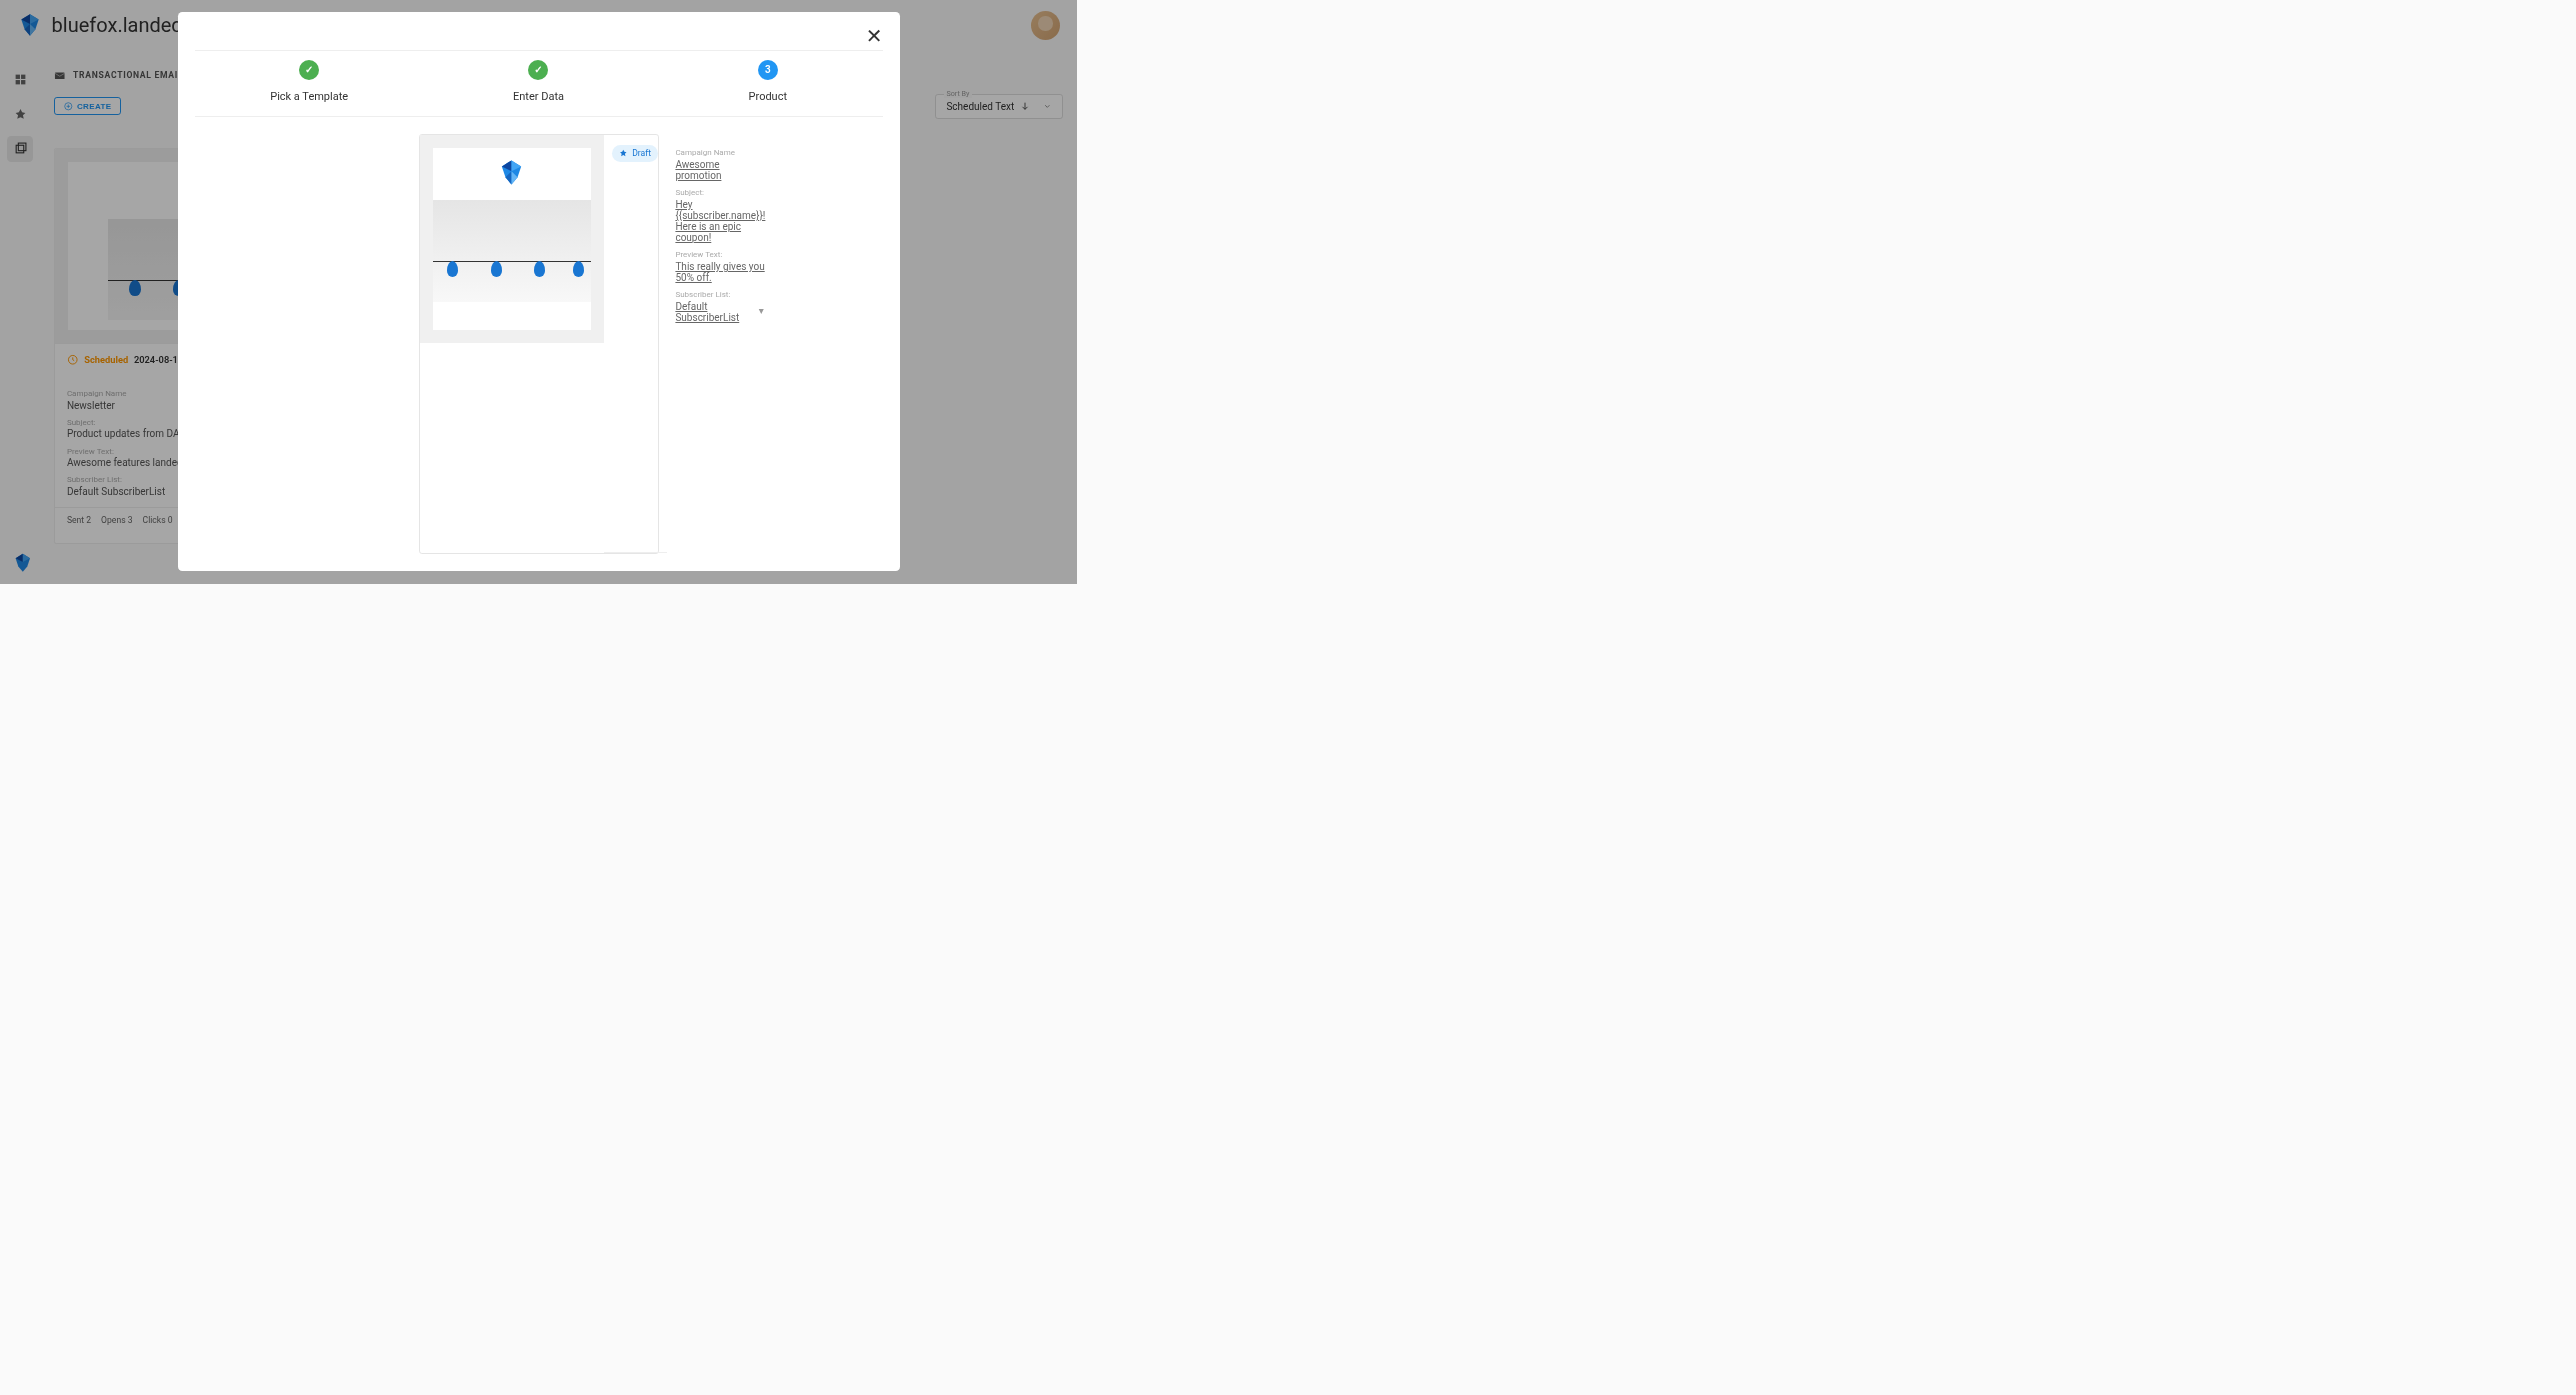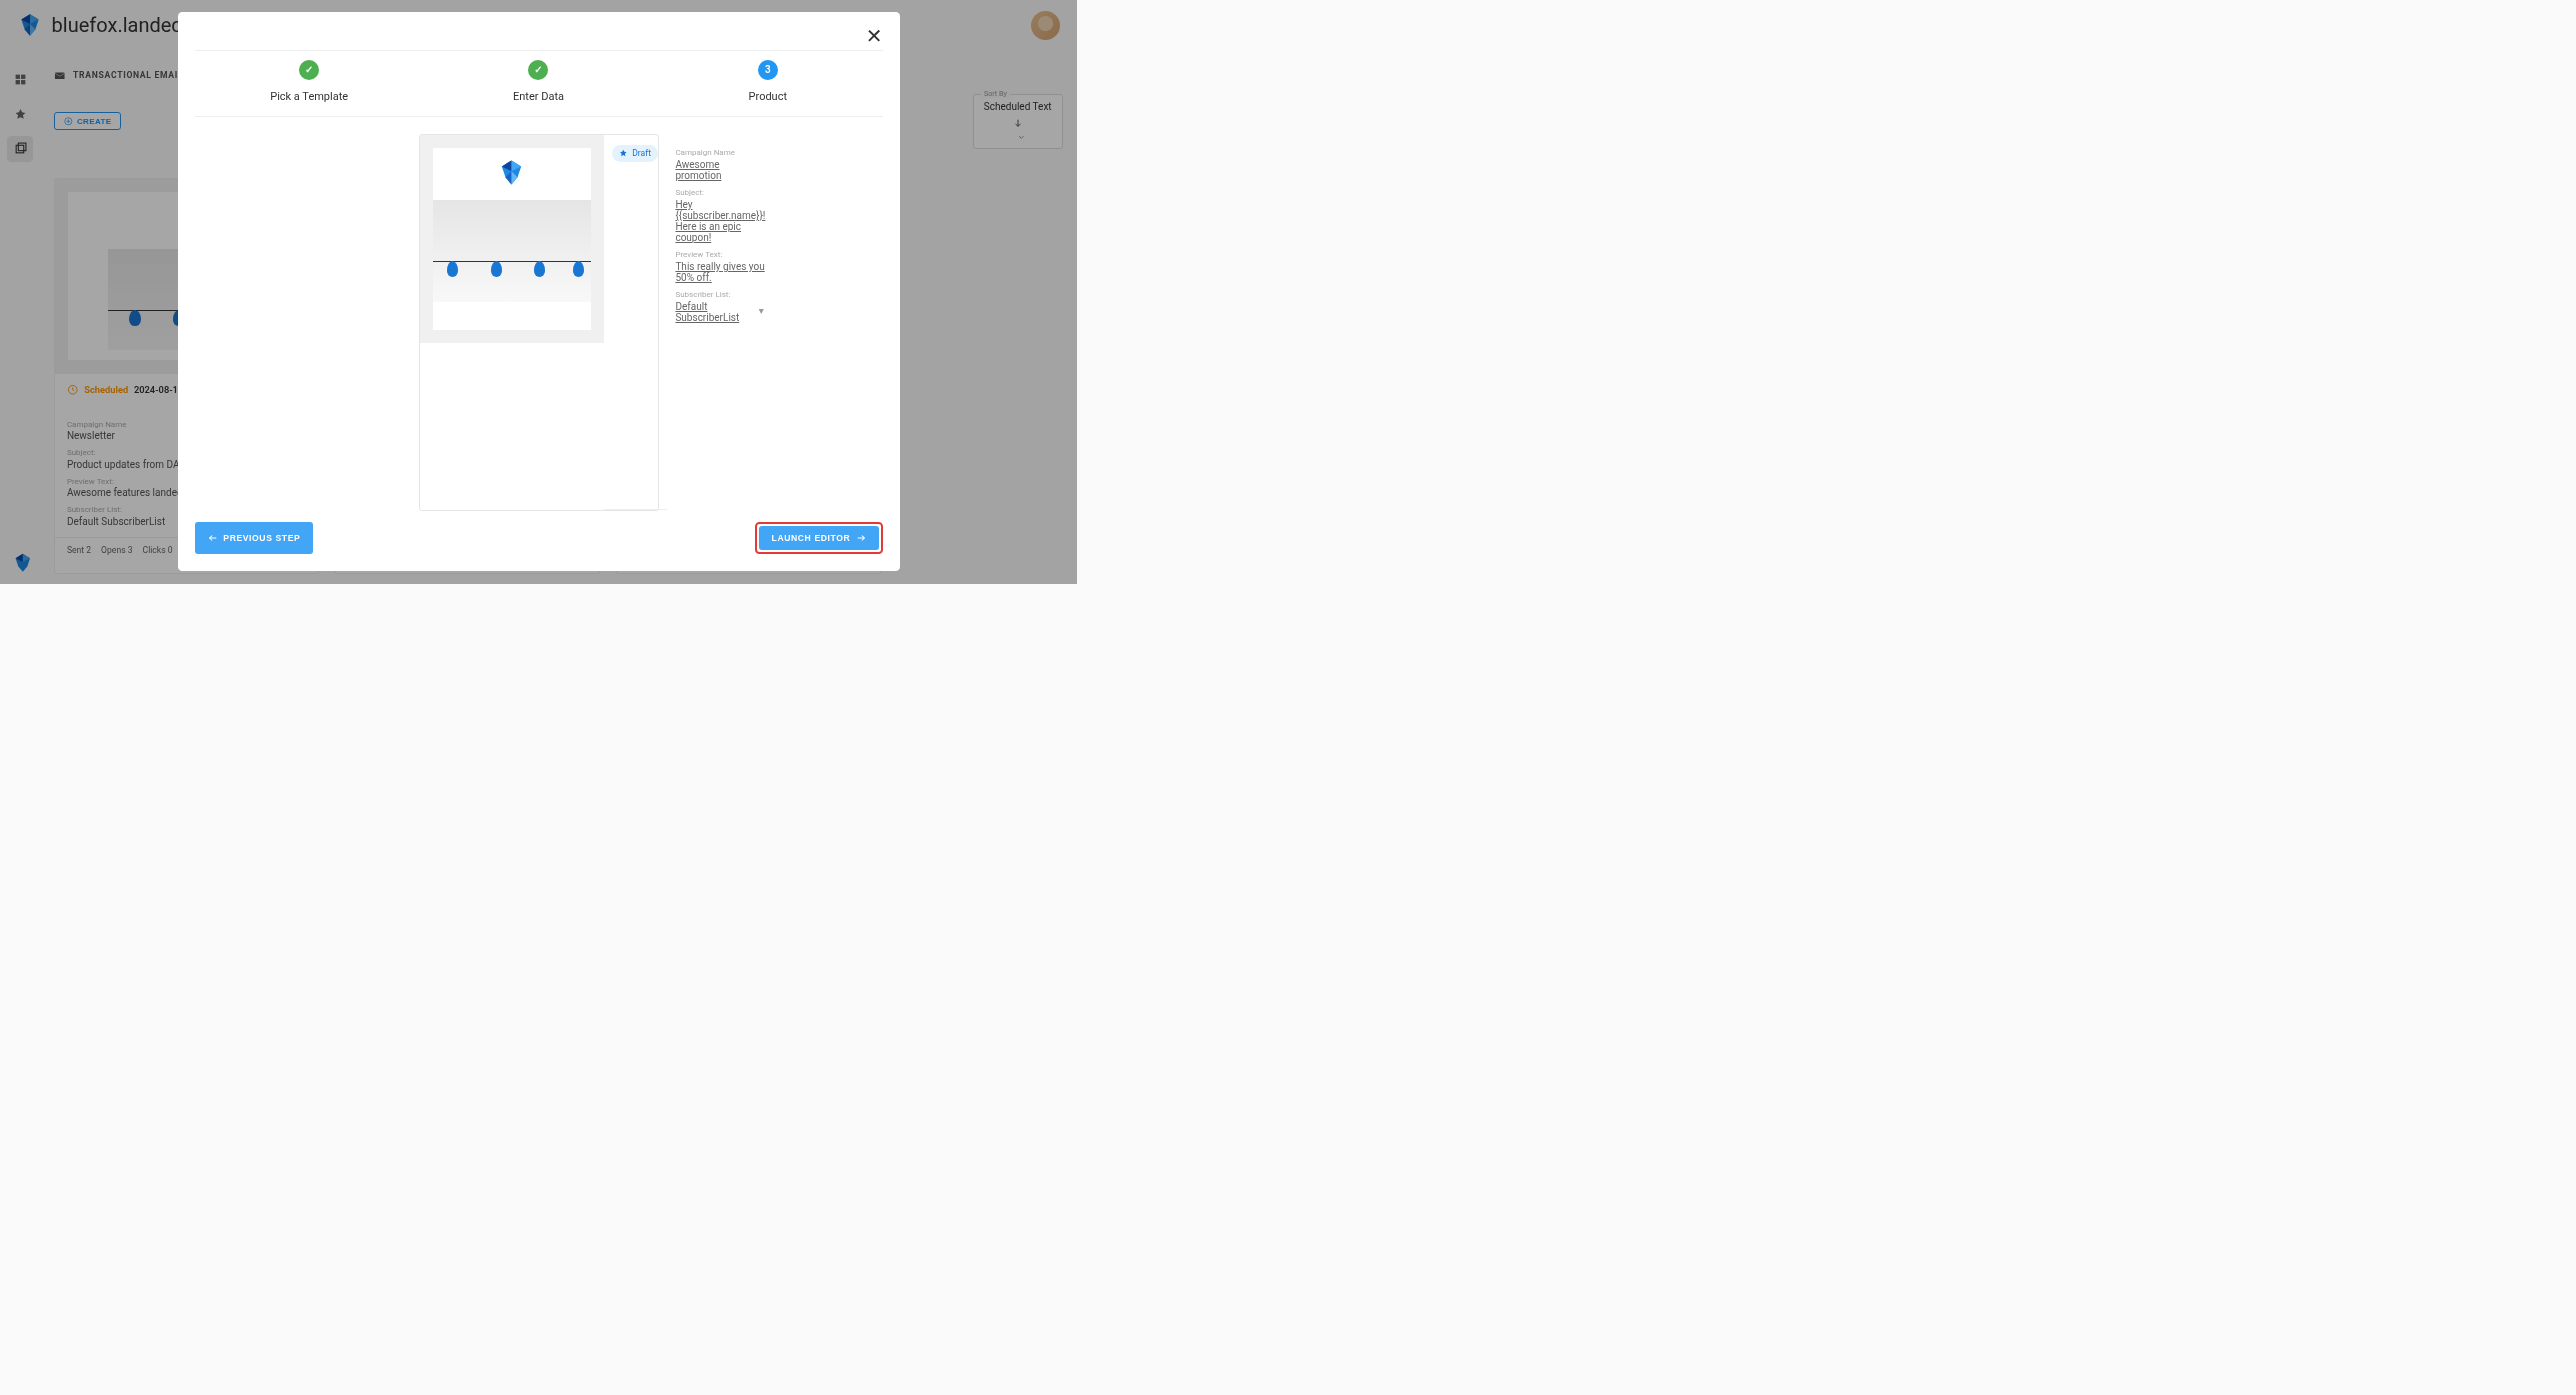--- a/index.html
+++ b/index.html
@@ -18,21 +18,21 @@
 .sidebar { position: absolute; left: 0; top: 58px; width: 40px; display: flex; flex-direction: column; align-items: center; gap: 8.6px; padding-top: 8.6px; }
 .sidebar-item { width: 26px; height: 26px; display: flex; align-items: center; justify-content: center; border-radius: 4.3px; cursor: pointer; color: #666; }
 .sidebar-item.active { background: #e8e8e8; color: #333; }
 
 
 .content { position: absolute; left: 40px; top: 58px; right: 0; bottom: 0; padding: 11.5px 14.4px; }
 .breadcrumb-row { display: flex; align-items: center; gap: 7.2px; color: #555; font-size: 8.6px; letter-spacing: 0.7px; font-weight: 700; text-transform: uppercase; }
 .breadcrumb-icon { width: 11.5px; height: 11.5px; }
 .toolbar-row { display: flex; align-items: center; margin-top: 13px; gap: 11.5px; }
 .create-btn { border: 0.7px solid #2196f3; color: #2196f3; background: #fff; padding: 3.6px 8.6px; font-size: 8px; letter-spacing: 0.4px; font-weight: 600; border-radius: 2.9px; display: inline-flex; align-items: center; gap: 4.3px; cursor: pointer; }
-.sort-box { margin-left: auto; display: flex; align-items: center; gap: 5.8px; border: 0.7px solid #ddd; padding: 5.8px 10px; border-radius: 2.9px; background: #fff; position: relative; flex-direction: column; }
+.sort-box { margin-left: auto; display: flex; align-items: center; gap: 5.8px; border: 0.7px solid #ddd; padding: 5.8px 10px; border-radius: 2.9px; background: #fff; position: relative; }
 .sort-label { position: absolute; top: -5.7px; left: 7.2px; font-size: 7.2px; color: #999; background: #fafafa; padding: 0 2.9px; }
 .sort-value { font-size: 10px; color: #333; }
 
 
 .cards { display: flex; gap: 16px; margin-top: 29px; }
 .card { width: 265px; border: 0.7px solid #eee; border-radius: 2.2px; background: #fff; overflow: hidden; }
 .card-thumb { height: 194px; background: #f0f0f0; padding: 13px; }
 .thumb-inner { background: #fff; width: 100%; height: 100%; display: flex; flex-direction: column; align-items: center; padding-top: 14.4px; }
 .thumb-logo { width: 23px; height: 23px; }
 .thumb-img { margin-top: 20px; width: 158px; height: 101px; background: linear-gradient(180deg, #e8e8e8 0%, #f5f5f5 100%); position: relative; }
@@ -287,34 +287,16 @@
             <div class="field-value">This really gives you 50% off.</div>
             <div class="field-label">Subscriber List:</div>
             <div class="select-row">
               <div class="field-value">Default SubscriberList</div>
               <span class="caret">▼</span>
             </div>
           </div>
         </div>
       </div>
 
-      <div class="modal-footer">
-        <button class="btn btn-prev">
-          <svg width="10" height="10" viewBox="0 0 24 24" fill="none" stroke="#fff" stroke-width="2.5">
-              <line x1="20" y1="12" x2="4" y2="12"></line>
-              <polyline points="10,6 4,12 10,18"></polyline>
-            </svg>
-          <span>PREVIOUS STEP</span>
-        </button>
-        <div class="launch-highlight">
-          <button class="btn btn-launch">
-            <span>LAUNCH EDITOR</span>
-            <svg width="10" height="10" viewBox="0 0 24 24" fill="none" stroke="#fff" stroke-width="2.5">
-                <line x1="4" y1="12" x2="20" y2="12"></line>
-                <polyline points="14,6 20,12 14,18"></polyline>
-              </svg>
-          </button>
-        </div>
-      </div>
     </div>
   </div>
 </div>
 
 
 </body></html>

